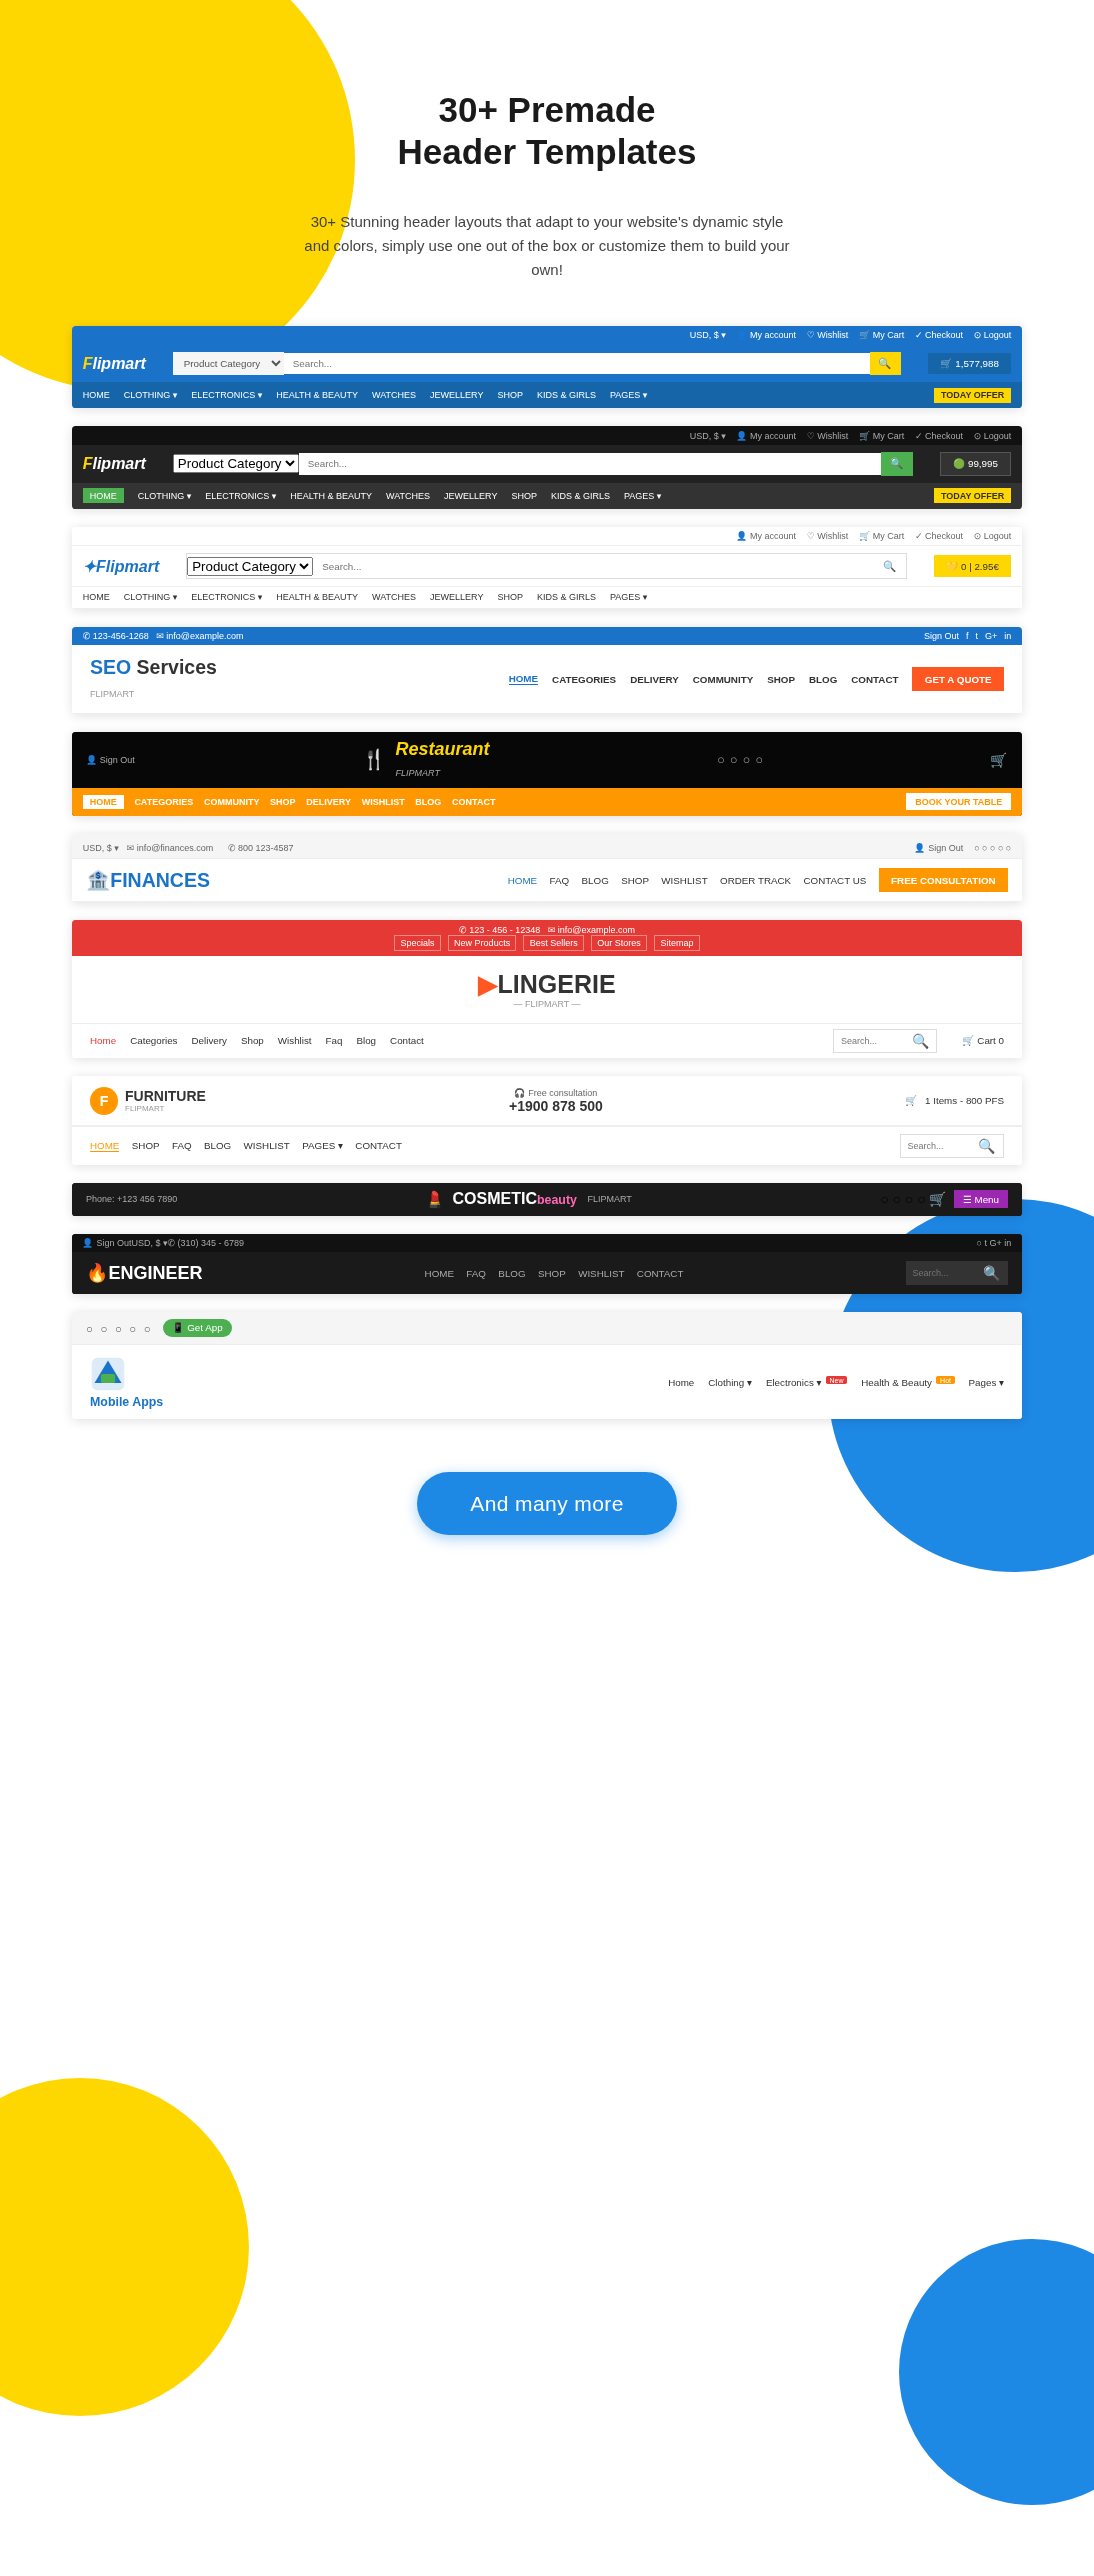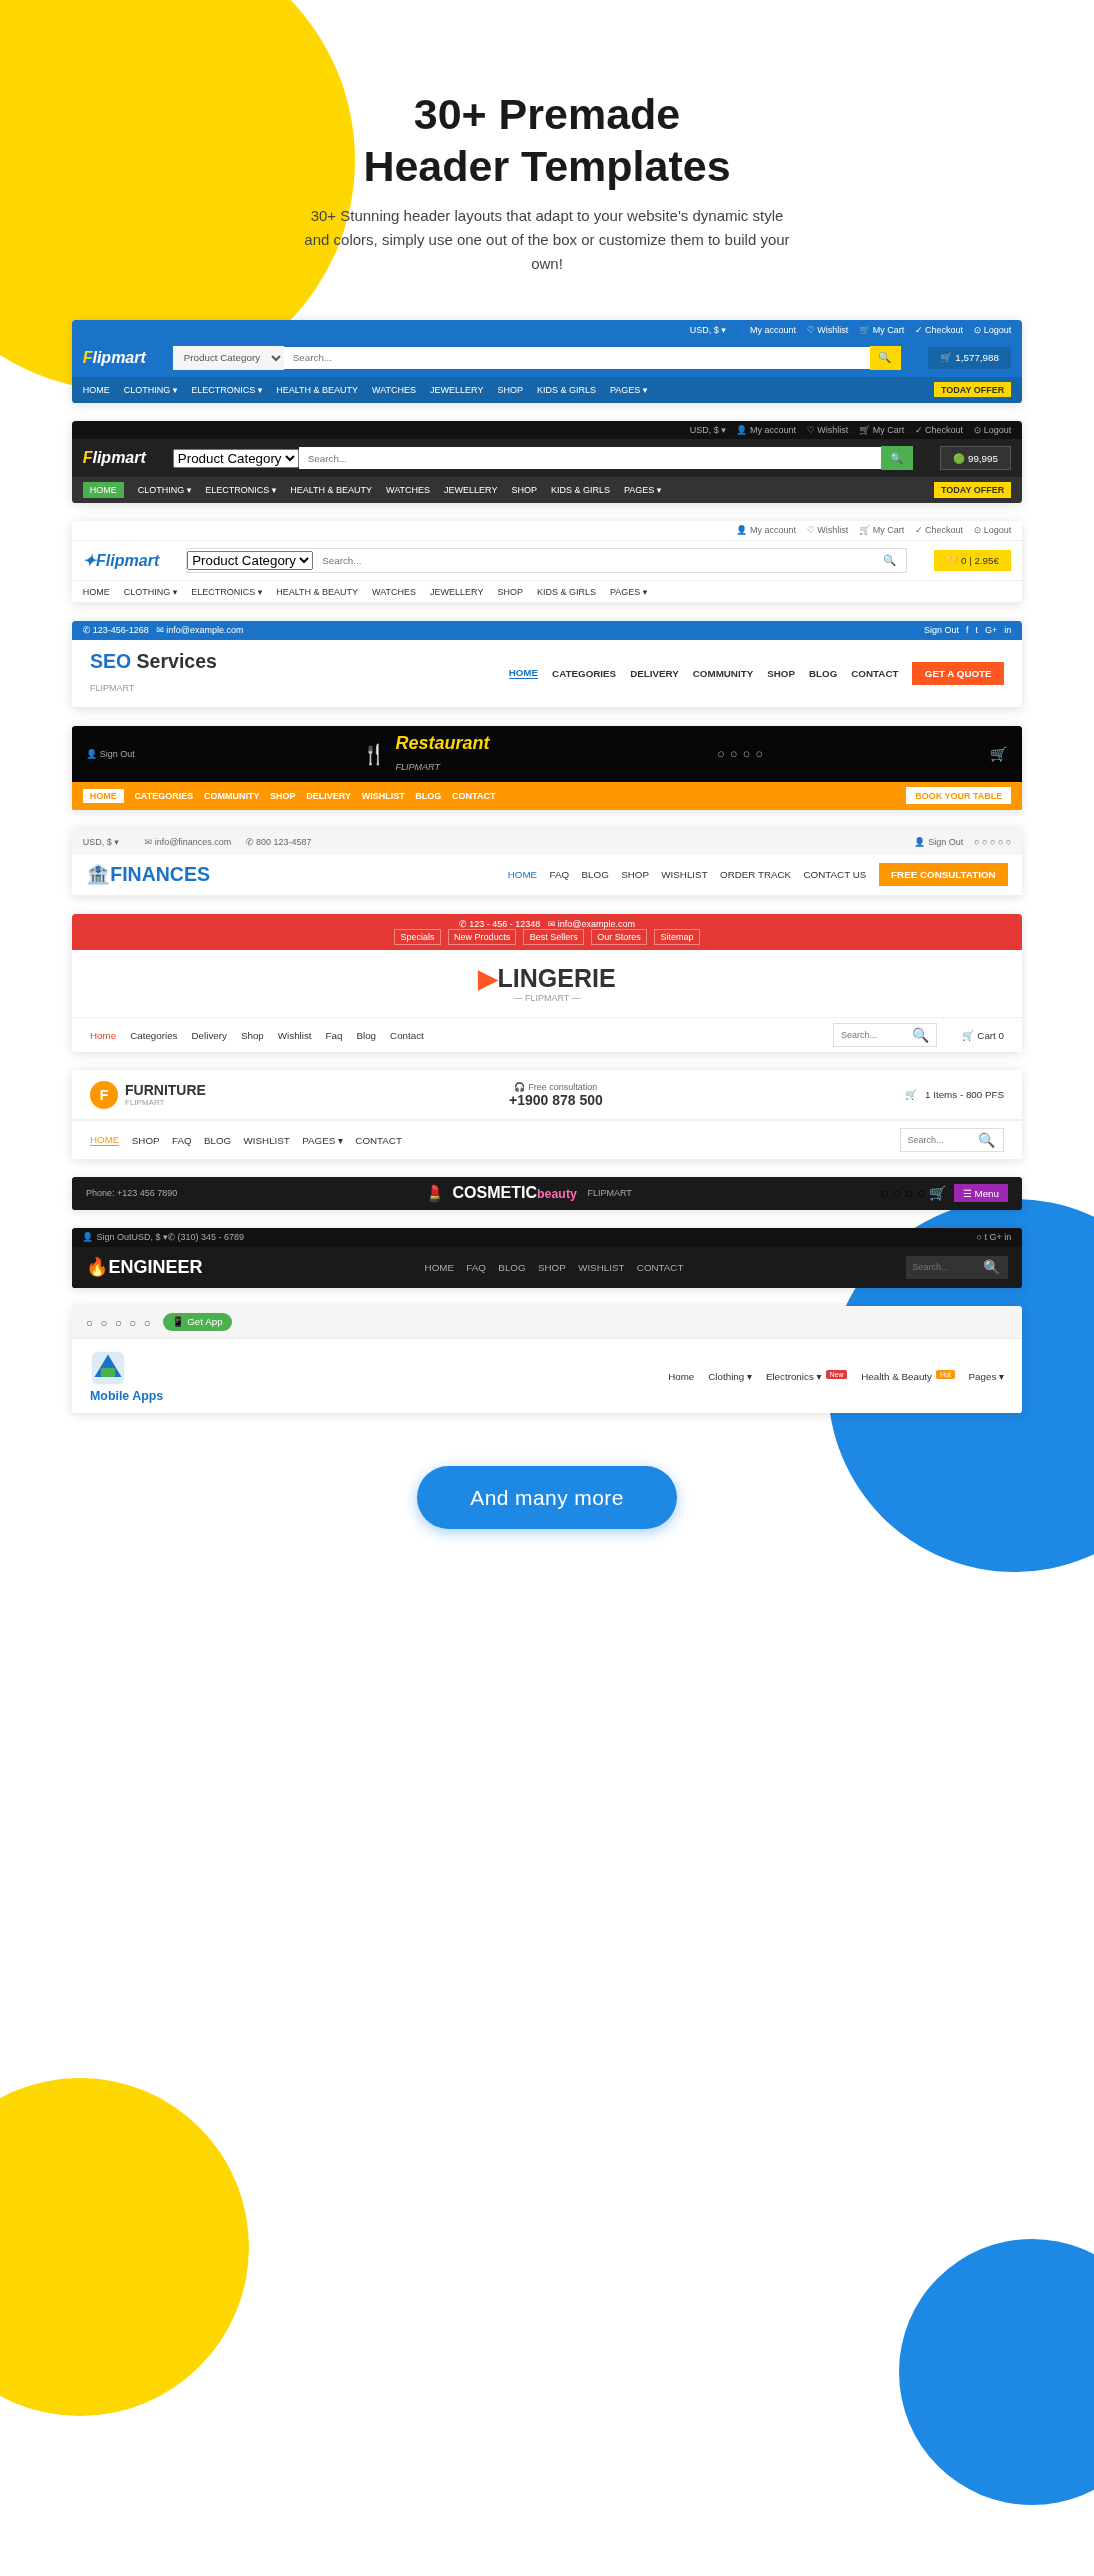--- a/index.html
+++ b/index.html
@@ -57,25 +57,25 @@
     .page-wrapper {
       position: relative;
       z-index: 1;
       padding: 53px 36px 53px 36px;
       max-width: 1094px;
     }
 
     
     .main-title {
       text-align: center;
-      font-size: 43px;
+      font-size: 35px;
       font-weight: 900;
       color: #1a1a1a;
       line-height: 1.2;
-      margin-bottom: 12px;
+      margin-bottom: 37px;
     }
     .main-subtitle {
       text-align: center;
       font-size: 15px;
       color: #444;
       line-height: 1.6;
       max-width: 497px;
       margin: 0 auto 44px auto;
     }
 
@@ -925,21 +925,21 @@
         <a>BLOG</a>
         <a>CONTACT</a>
         <button class="restaurant-book-btn">BOOK YOUR TABLE</button>
       </div>
     </div>
 
     <div class="template-card">
       <div class="finances-top">
         <div>
           <span>USD, $ ▾</span>
-          <span style="margin-left:22px;">✉ info@finances.com</span>
+          <span style="margin-left:4px;">✉ info@finances.com</span>
           <span style="margin-left:10.7px;">✆ 800 123-4587</span>
         </div>
         <div>
           <span>👤 Sign Out</span>
           <span style="margin-left:7px;">○ ○ ○ ○ ○</span>
         </div>
       </div>
       <div class="finances-middle">
         <div class="finances-logo">🏦FINANCES</div>
         <div class="finances-nav">

